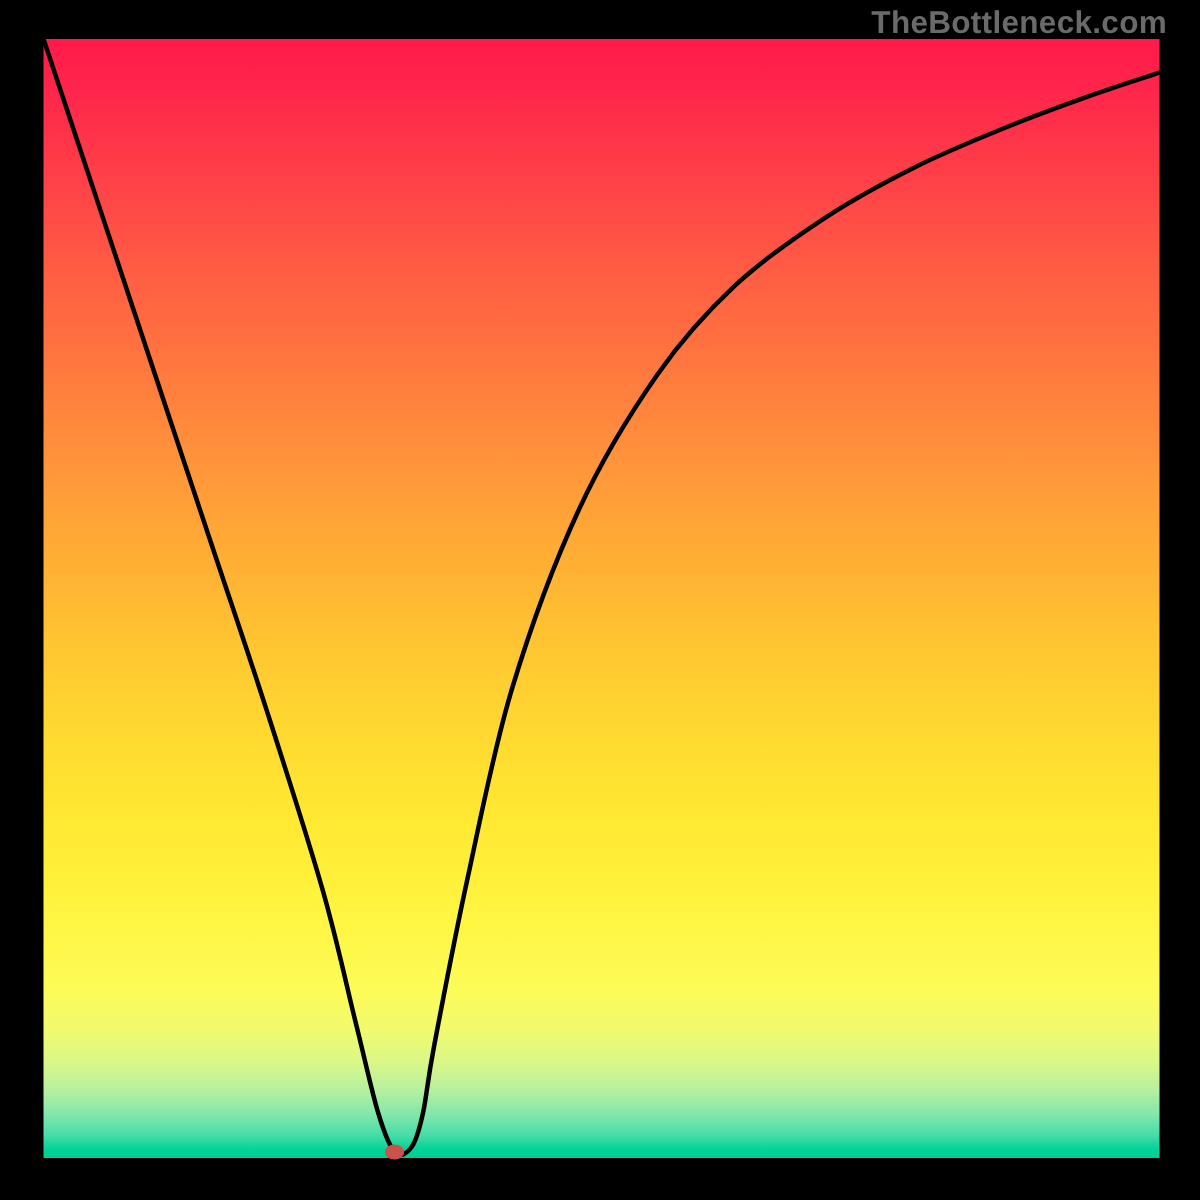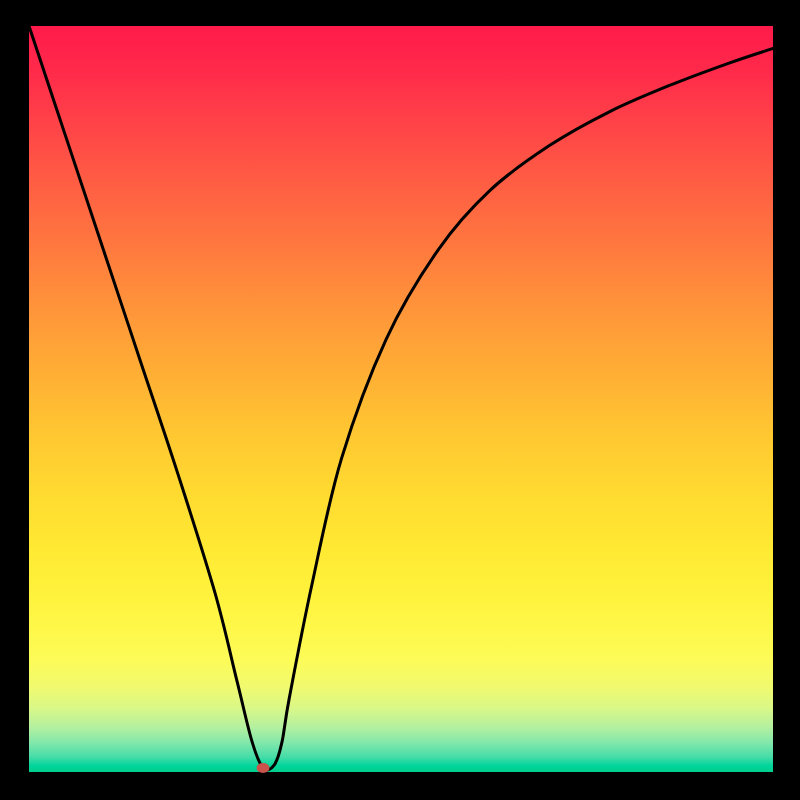--- a/index.html
+++ b/index.html
@@ -66,20 +66,21 @@
     height: 10px;
     background: #c9524a;
     border-radius: 50%;
     transform: translate(-50%, -50%);
   }
 </style>
 </head>
 <body>
 
 <div class="frame">
+  <div class="watermark">TheBottleneck.com</div>
 
   <div class="plot-area">
     <svg class="curve" viewBox="0 0 744 746" preserveAspectRatio="none">
       <path id="curve-path" fill="none" stroke="#000" stroke-width="3" stroke-linejoin="round" stroke-linecap="round" d="M 0 0 C 6.2 18.649999999999995, 24.800000000000004 74.59999999999997, 37.2 111.89999999999998 C 49.6 149.2, 62.00000000000001 186.50000000000006, 74.4 223.80000000000007 C 86.80000000000001 261.1000000000001, 99.19999999999999 298.4, 111.6 335.7 C 124 373, 136.4 409.0566666666666, 148.8 447.59999999999997 C 161.20000000000002 486.1433333333333, 176.07999999999998 532.1466666666666, 186 566.96 C 195.92000000000002 601.7733333333334, 202.12000000000003 631.6133333333333, 208.32000000000002 656.48 C 214.52 681.3466666666667, 218.85999999999999 701.8616666666667, 223.2 716.16 C 227.54 730.4583333333333, 230.64000000000001 738.54, 234.36 742.27 C 238.08 746, 242.42000000000002 742.8916666666667, 245.52 738.54 C 248.62 734.1883333333333, 250.48000000000002 727.3499999999999, 252.96 716.16 C 255.44 704.97, 255.43999999999997 697.51, 260.4 671.4 C 265.35999999999996 645.29, 274.04 599.2866666666666, 282.72 559.5 C 291.40000000000003 519.7133333333334, 300.08 473.71, 312.47999999999996 432.68 C 324.87999999999994 391.65000000000003, 341 348.1333333333334, 357.12 313.32000000000005 C 373.24 278.5066666666667, 391.84000000000003 248.66666666666674, 409.20000000000005 223.80000000000007 C 426.56000000000006 198.9333333333334, 442.68 181.52666666666667, 461.28 164.12 C 479.87999999999994 146.71333333333334, 500.9599999999999 132.41500000000002, 520.8 119.36000000000001 C 540.64 106.305, 560.48 95.73666666666664, 580.32 85.78999999999996 C 600.1600000000001 75.84333333333329, 620 67.7616666666666, 639.84 59.67999999999995 C 659.6800000000001 51.5983333333333, 682 43.51666666666673, 699.36 37.30000000000007 C 716.72 31.08333333333341, 736.56 24.866666666666674, 744 22.379999999999995"></path>
     </svg>
     <div class="marker" id="min-marker" style="left: 234.36px; top: 742.27px;"></div>
   </div>
 </div>
 
 </body></html>

